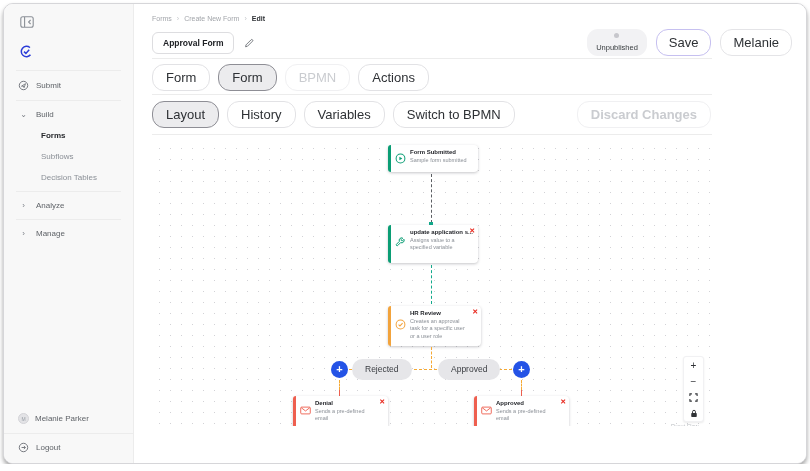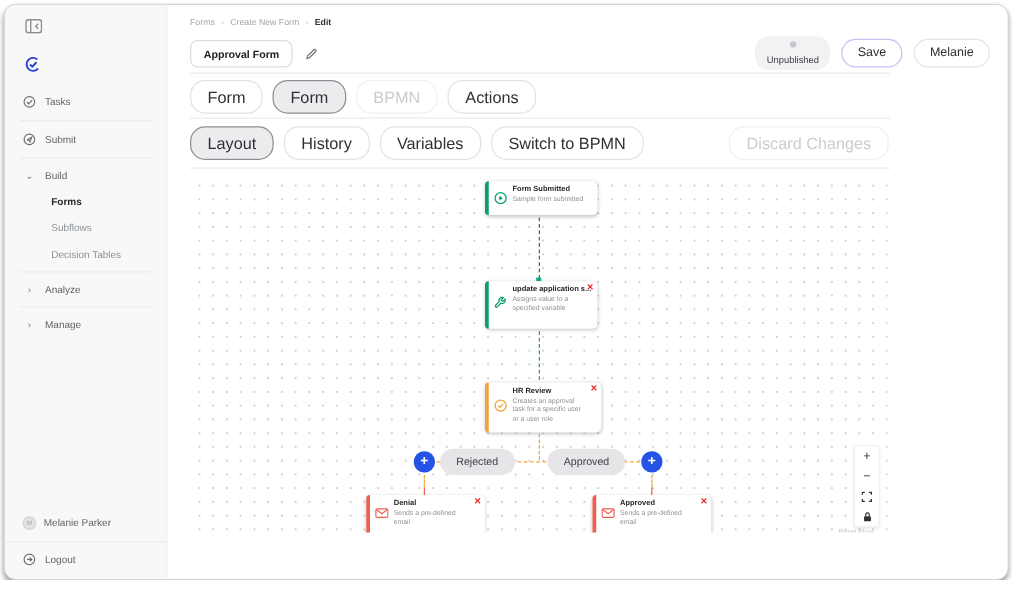--- a/index.html
+++ b/index.html
@@ -30,30 +30,30 @@
   .crumb-sep { color:#c3c6ca; }
   .crumb-current { color:#2e3135; font-weight:700; }
   .title-row { position:absolute; top:25px; left:18px; right:14px; display:flex; align-items:center; }
   .title-box { border:1px solid #dddde0; border-radius:6px; background:#fff; padding:5px 10px;
                font-size:8.5px; font-weight:700; color:#202226; }
   .pencil { margin-left:9px; cursor:pointer; display:flex; }
   .spacer { flex:1; }
   .badge { display:flex; align-items:center; gap:5px; background:#f2f2f4; border-radius:11px;
            padding:4px 9px; font-size:7.5px; color:#3c4043;flex-direction:column; }
   .badge-dot { width:5px; height:5px; border-radius:50%; background:#c7c7cc; }
-  .btn { border-radius:12px; padding:5px 12px; font-size:10px; color:#2e3135; background:#fff; cursor:pointer; }
+  .btn { border-radius:12px; padding:5px 12px; font-size:13px; color:#2e3135; background:#fff; cursor:pointer; }
   .btn-save { border:1px solid #c6c0f0; margin-left:9px; }
   .btn-publish { border:1px solid #e4e4e7; margin-left:9px; }
   .hrule { position:absolute; left:18px; width:560px; height:1px; background:#ececec; }
   .tabs { position:absolute; left:18px; display:flex; gap:8px; }
   .pill { border:1px solid #e2e2e5; border-radius:12px; background:#fff; padding:5px 13px;
           font-size:13px; color:#2e3135; cursor:pointer; white-space:nowrap; }
   .pill.active { background:#ececee; border-color:#8e8e95; }
   .pill.disabled { color:#caccd0; border-color:#f0f0f2; cursor:default; }
-  .discard { position:absolute; top:97px; right:95px; }
+  .discard { position:absolute; top:97px; right:95px;font-weight:bold; }
   
   .canvas { position:absolute; top:137px; left:18px; width:558px; height:285px; overflow:hidden;
             background-image:radial-gradient(circle, #d2d2d6 0.7px, transparent 0.9px);
             background-size:11px 11px; background-position:2px 2px; cursor:grab; }
   .node { position:absolute; background:#fff; border-radius:4px; box-shadow:0 1px 3px rgba(50,50,60,.28);
           display:flex; gap:4px; padding:4px 6px 4px 5px; cursor:pointer; }
   .node .bar { position:absolute; left:0; top:0; bottom:0; width:3px; border-radius:4px 0 0 4px; }
   .bar-green { background:#0a9d74; } .bar-orange { background:#f2a33c; } .bar-red { background:#ee5f4f; }
   .n-icon { flex:none; width:11px; padding-top:1px; margin-left:2px; }
   .n-body { flex:1; padding-right:4px; }
@@ -94,29 +94,20 @@
       </span>
       <div class="logo-wrap">
         <svg width="13" height="13" viewBox="0 0 13 13">
             <circle cx="6.5" cy="6.5" r="5.2" fill="none" stroke="#2b3cd8" stroke-width="1.5" stroke-dasharray="24 8" transform="rotate(40 6.5 6.5)"></circle>
             <path d="M4 6.6 L5.9 8.4 L9.2 4.8" fill="none" stroke="#2b3cd8" stroke-width="1.5"></path>
           </svg>
       </div>
     </div>
 
     <div class="nav">
-      <div class="nav-item">
-        <span class="glyph">
-          <svg width="11" height="11" viewBox="0 0 12 12">
-              <circle cx="6" cy="6" r="4.6" fill="none" stroke="#6b6f75" stroke-width="1"></circle>
-              <path d="M3.8 6.1 L5.4 7.7 L8.4 4.4" fill="none" stroke="#6b6f75" stroke-width="1"></path>
-            </svg>
-        </span>
-        <span>Tasks</span>
-      </div>
       <div class="nav-sep"></div>
       <div class="nav-item">
         <span class="glyph">
           <svg width="11" height="11" viewBox="0 0 12 12">
               <circle cx="6" cy="6" r="4.6" fill="none" stroke="#6b6f75" stroke-width="1"></circle>
               <path d="M3.8 6.8 L8.2 4 L6.6 8.4 L5.8 6.6 Z" fill="none" stroke="#6b6f75" stroke-width="0.9"></path>
             </svg>
         </span>
         <span>Submit</span>
       </div>

